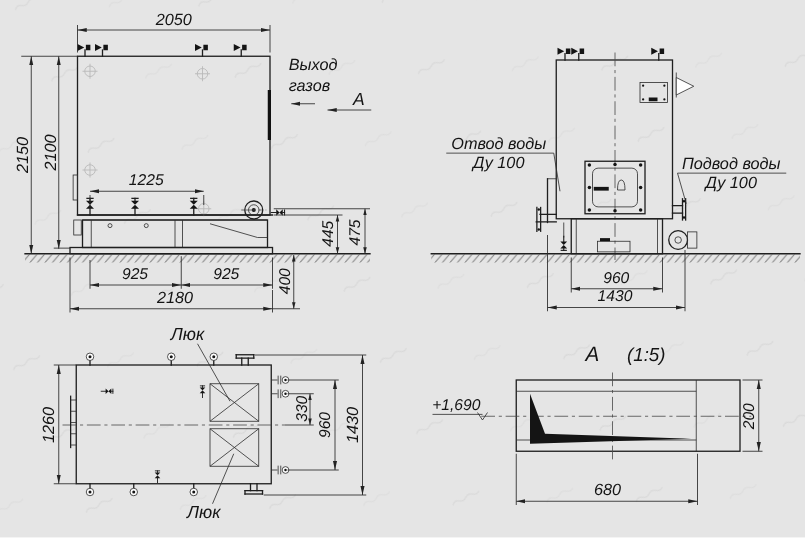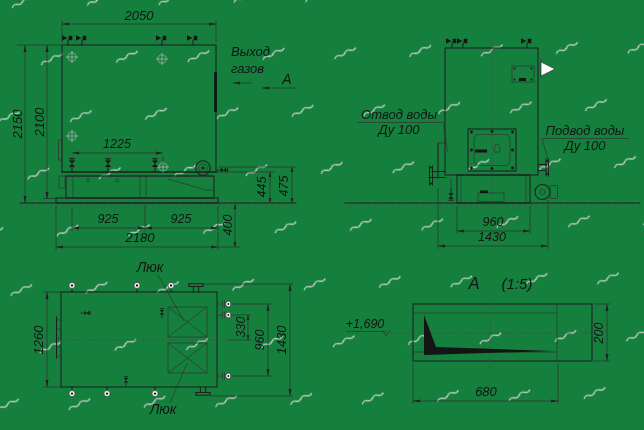--- a/index.html
+++ b/index.html
@@ -1,16 +1,16 @@
 <!DOCTYPE html>
 <html><head>
 <meta charset="utf-8">
 <style>
   html,body{margin:0;padding:0;background:#fff}
-  .stage{width:644px;height:430px;background:#15803d;position:relative;overflow:hidden}
+  .stage{width:644px;height:430px;background:#e5e5e5;position:relative;overflow:hidden}
   svg{display:block}
   .ln{stroke:#1f1f1f;stroke-width:1.05;fill:none;stroke-linecap:square;stroke-linejoin:miter}
   .thin{stroke:#2e2e2e;stroke-width:.65;fill:none}
   .dim{stroke:#2e2e2e;stroke-width:.7;fill:none}
   .cl{stroke:#4a4a4a;stroke-width:.65;stroke-dasharray:11 3 2.5 3;fill:none}
   .fill{fill:#141414;stroke:none}
   .wht{fill:#ffffff}
   .t{font-family:"Liberation Sans","DejaVu Sans",sans-serif;font-style:italic;fill:#141414}
   .s12{font-size:12.5px}
   .s13{font-size:13px}

